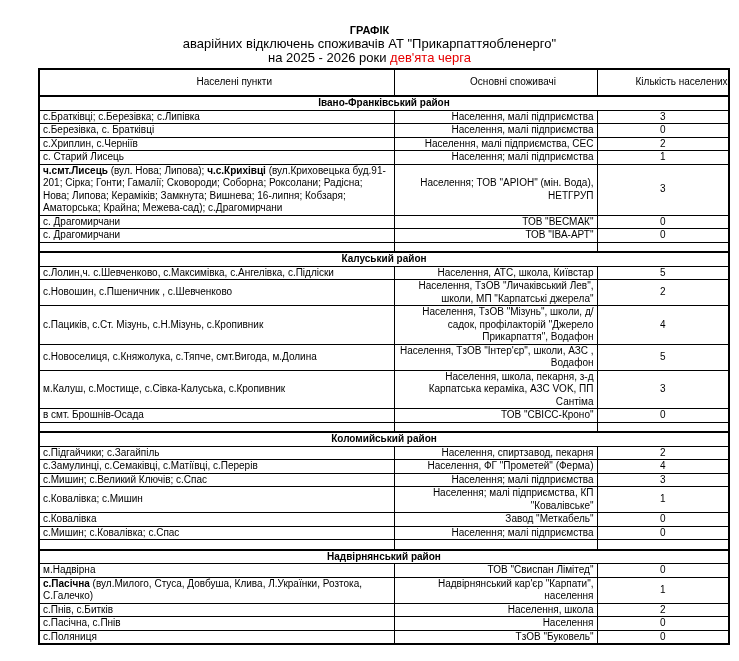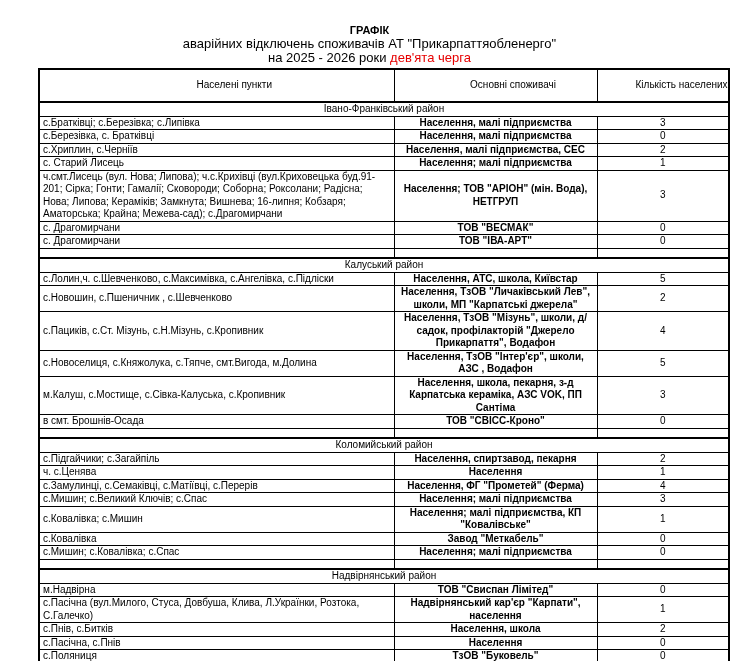--- a/index.html
+++ b/index.html
@@ -23,33 +23,33 @@
     font-size: 10px;
   }
   .sched th, .sched td {
     border: 1px solid var(--line);
     padding: 0 3px;
     vertical-align: middle;
     line-height: 12.5px;
     overflow: hidden;
   }
   .sched thead th {
-    height: 33px; font-weight: normal; text-align: center;
+    height: 27px; font-weight: normal; text-align: center;
     white-space: nowrap; border-bottom: 2px solid var(--line); padding-left: 38px;
   }
   td.settle { height: 13px; }
-  td.cons   { text-align: center; font-weight: bold; }
+  td.cons   { text-align: right; }
   td.count  { text-align: center; }
   tr.section-row td {
-    font-weight: normal; text-align: center; height: 14px;
+    font-weight: bold; text-align: center; height: 14px;
     border-top: 2px solid var(--line);
     margin-left: 24px;
   }
   tr.spacer-row td { height: 10px; }
-  .b { font-weight: normal; }
+  .b { font-weight: bold; }
 </style>
 </head>
 <body>
 
 <div class="titleblock">
   <div class="title-main">ГРАФІК</div>
   <div class="title-sub">аварійних відключень споживачів АТ "Прикарпаттяобленерго"</div>
   <div class="title-sub"><span>на  2025 - 2026 роки </span><span class="accent">дев'ята черга</span></div>
 </div>
 
@@ -150,25 +150,20 @@
       </tr>
       <tr class="section-row">
         <td class="" colspan="3">Коломийський район</td>
       </tr>
       <tr>
         <td class="settle">с.Підгайчики; с.Загайпіль</td>
         <td class="cons">Населення, спиртзавод, пекарня</td>
         <td class="count">2</td>
       </tr>
       <tr>
-        <td class="settle">ч. с.Ценява</td>
-        <td class="cons">Населення</td>
-        <td class="count">1</td>
-      </tr>
-      <tr>
         <td class="settle">с.Замулинці, с.Семаківці, с.Матіївці, с.Перерів</td>
         <td class="cons">Населення, ФГ "Прометей" (Ферма)</td>
         <td class="count">4</td>
       </tr>
       <tr>
         <td class="settle">с.Мишин; с.Великий Ключів; с.Спас</td>
         <td class="cons">Населення; малі підприємства</td>
         <td class="count">3</td>
       </tr>
       <tr>

